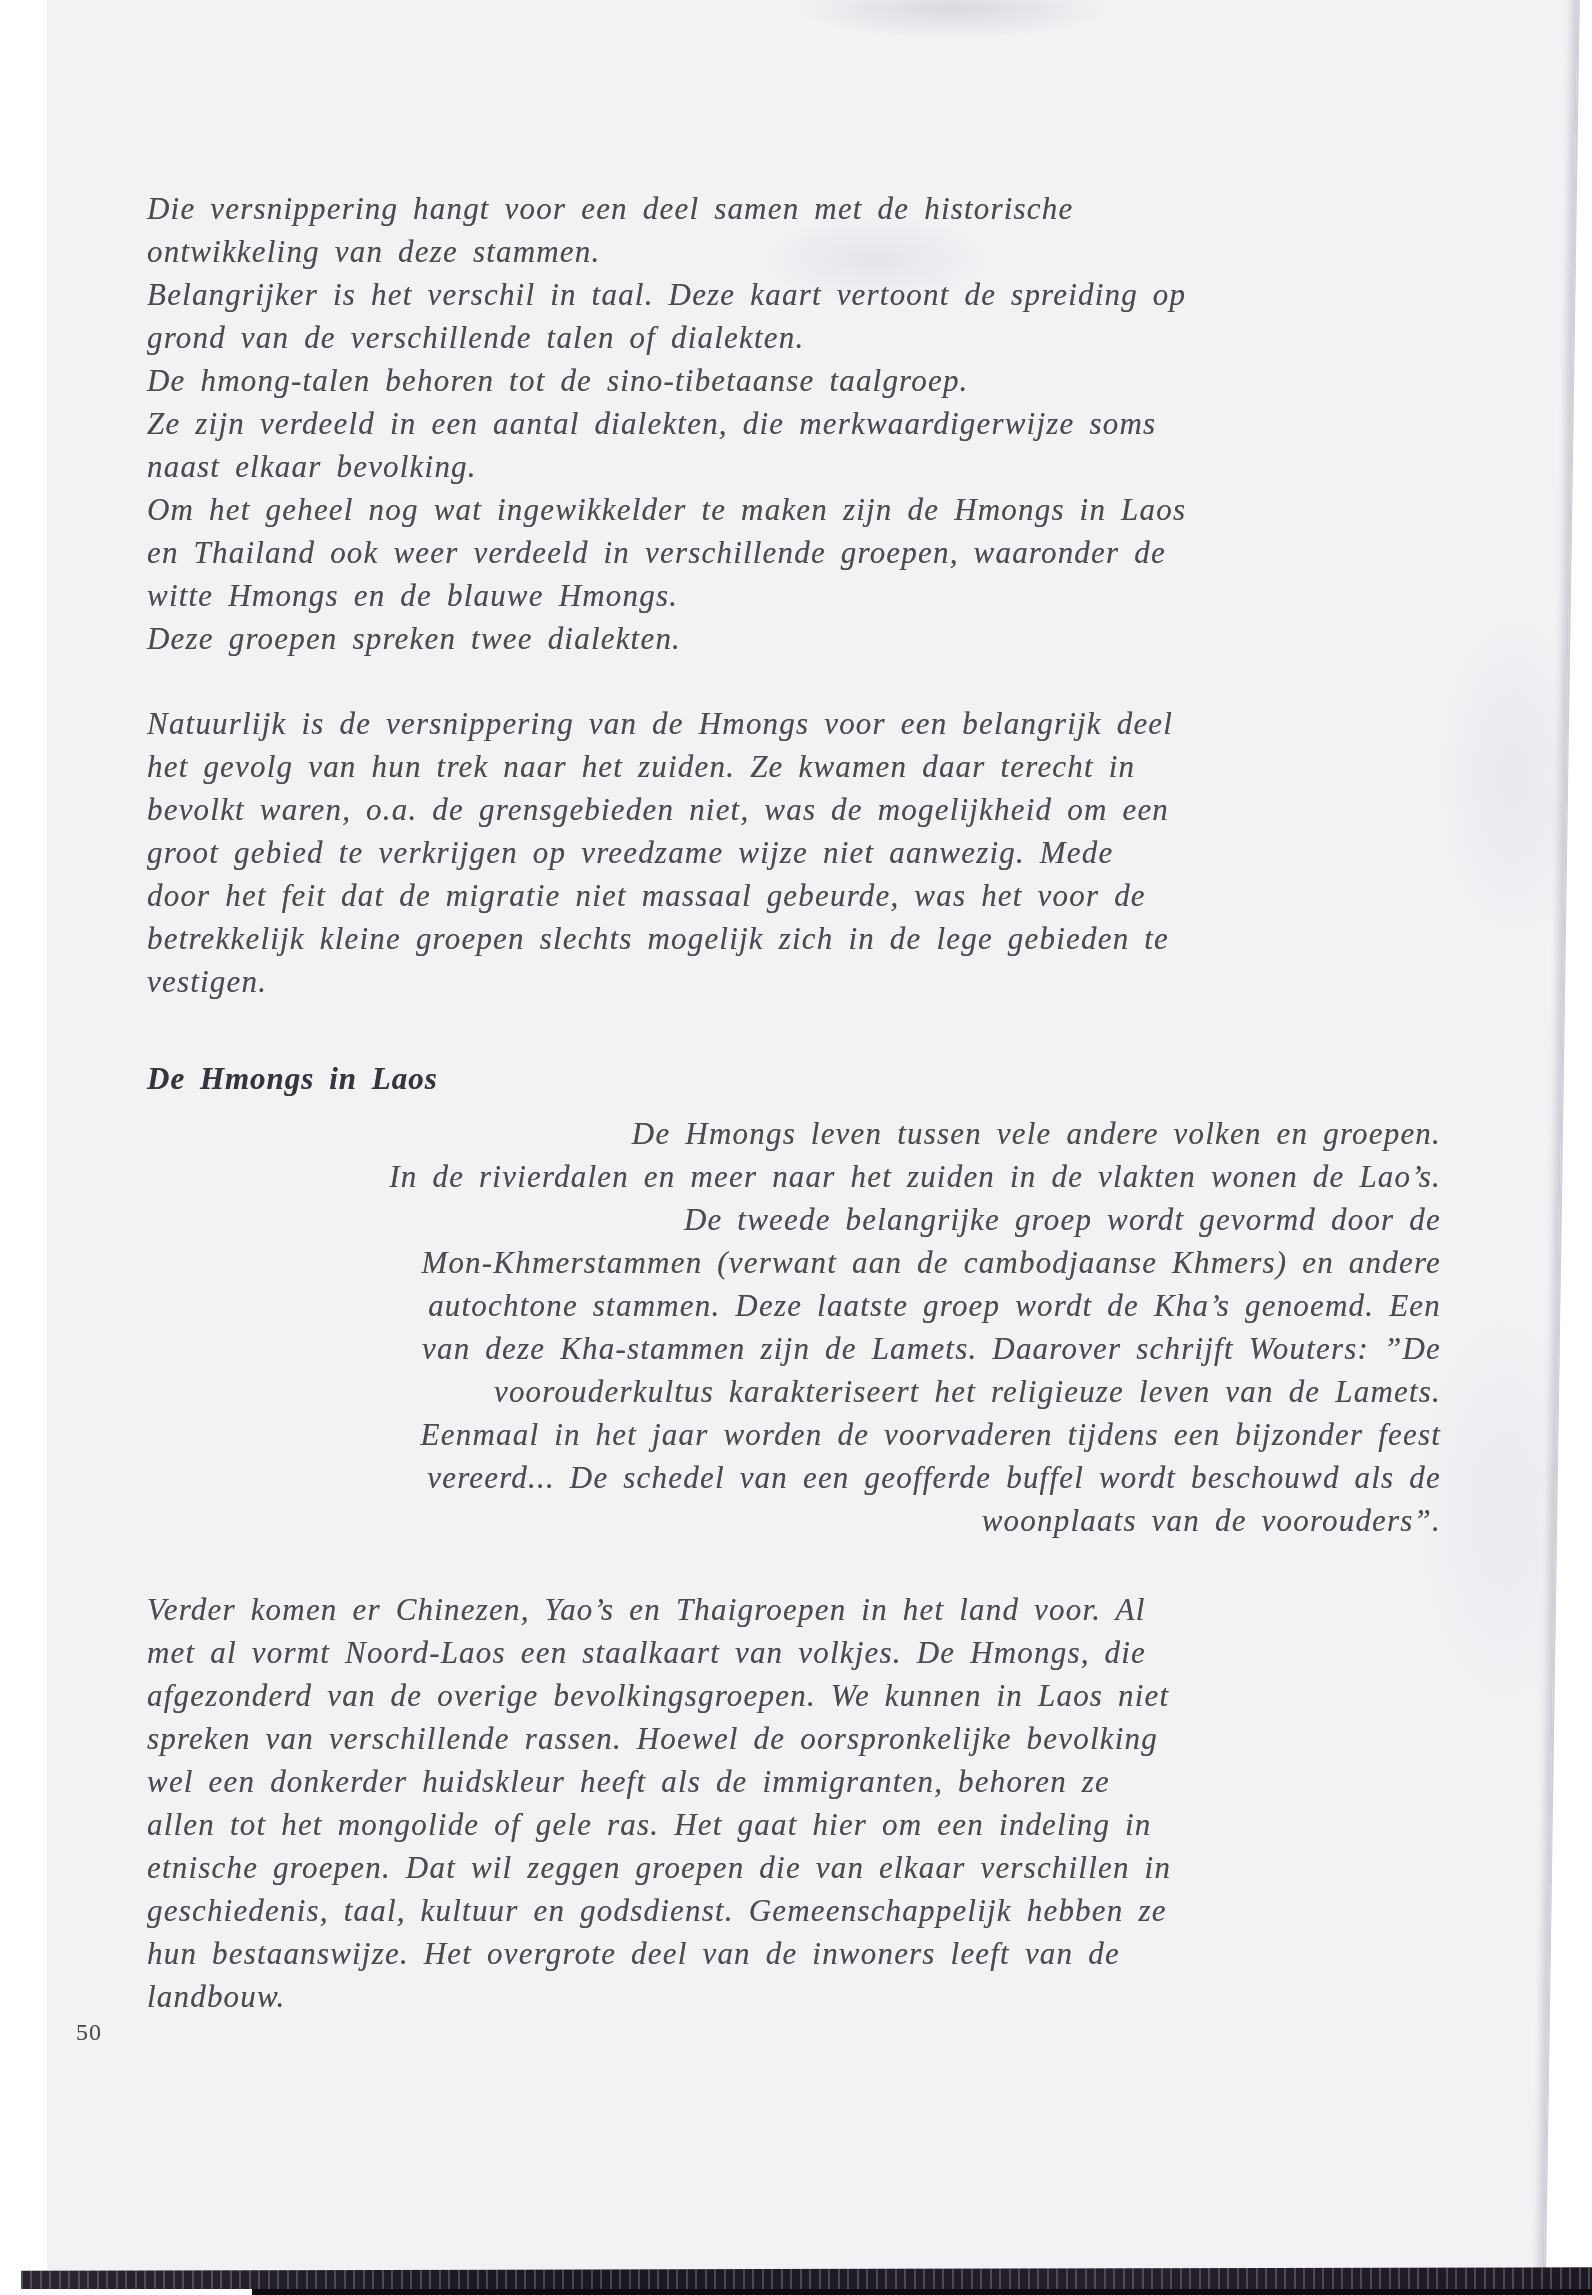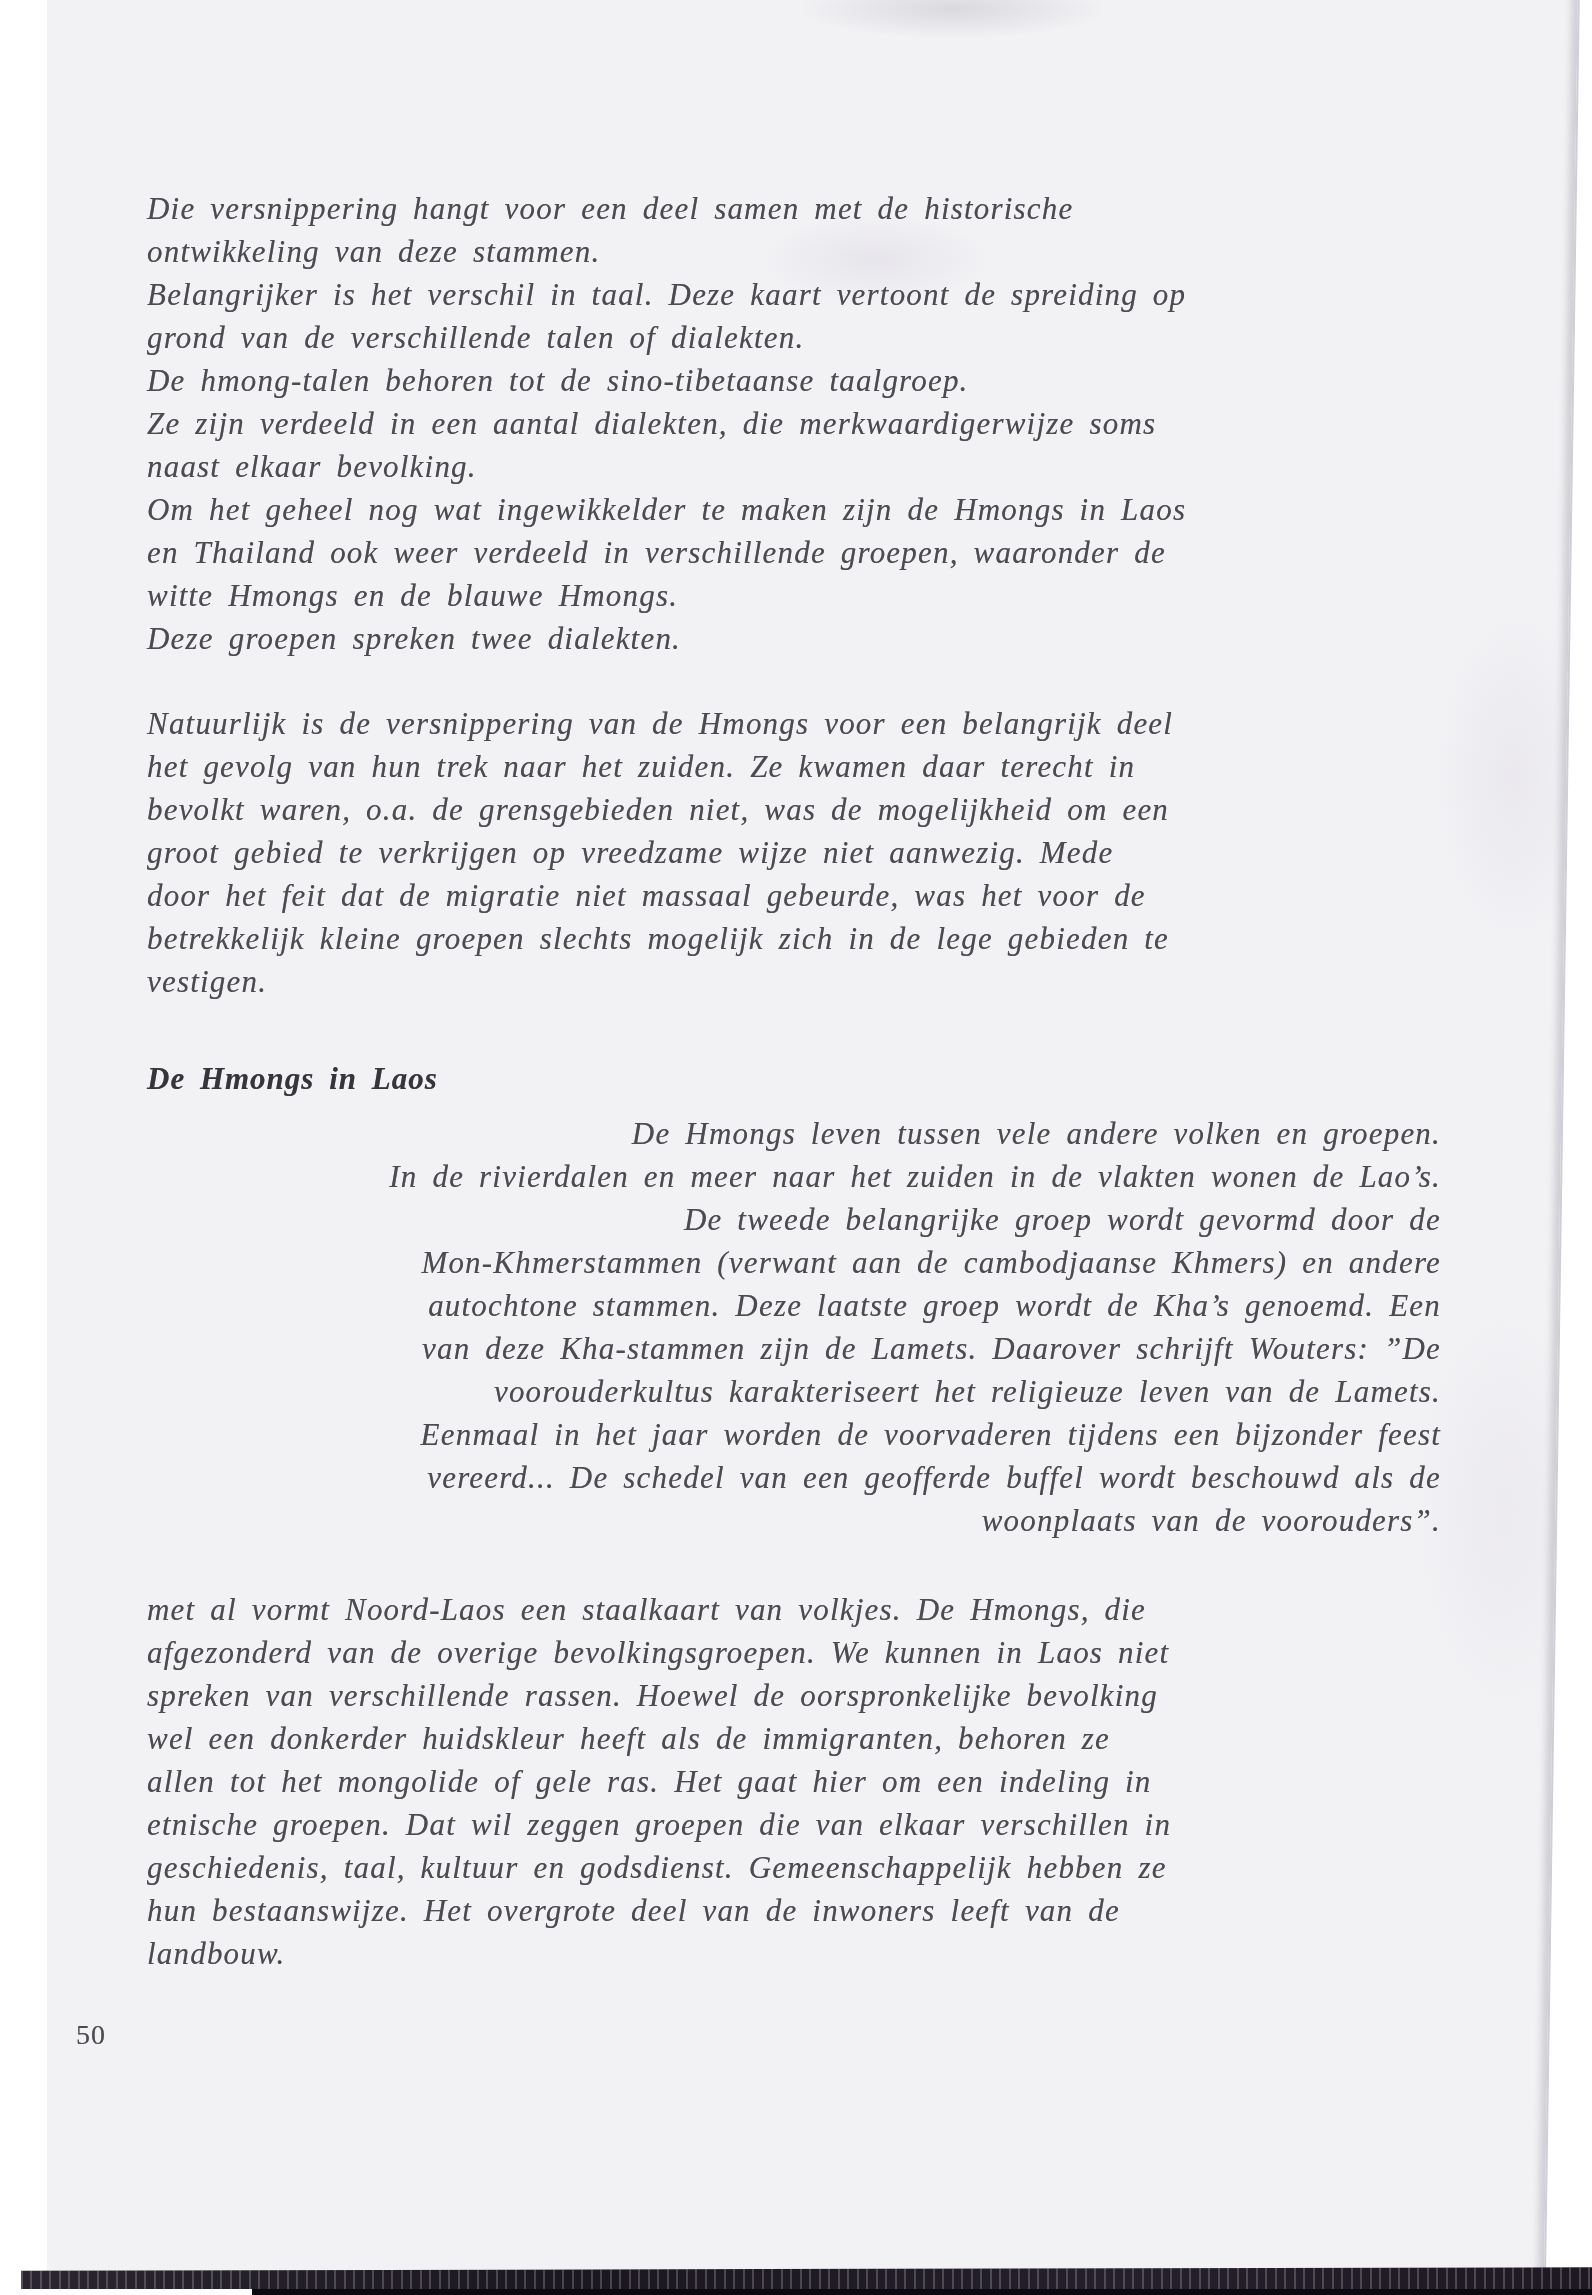--- a/index.html
+++ b/index.html
@@ -89,21 +89,21 @@
     font-weight: bold;
     color: var(--heading-ink);
     letter-spacing: 1px;
   }
   .block:nth-child(4) { margin-bottom: 46px; text-align: right; }
   .line { white-space: nowrap; }
 
   .page-number {
     position: absolute;
     left: 76px; top: 2019px;
-    font-size: 28px;
+    font-size: 24px;
     color: var(--ink);
     letter-spacing: 0.9px;
     text-shadow: 0 0 0.5px rgba(75,75,82,0.5);
   }
 </style>
 </head>
 <body>
 
 <div class="scan">
   <div class="paper"></div>
@@ -138,20 +138,21 @@
         <div class="line">De tweede belangrijke groep wordt gevormd door de</div>
         <div class="line">Mon-Khmerstammen (verwant aan de cambodjaanse Khmers) en andere</div>
         <div class="line">autochtone stammen. Deze laatste groep wordt de Kha’s genoemd. Een</div>
         <div class="line">van deze Kha-stammen zijn de Lamets. Daarover schrijft Wouters: ”De</div>
         <div class="line">voorouderkultus karakteriseert het religieuze leven van de Lamets.</div>
         <div class="line">Eenmaal in het jaar worden de voorvaderen tijdens een bijzonder feest</div>
         <div class="line">vereerd... De schedel van een geofferde buffel wordt beschouwd als de</div>
         <div class="line">woonplaats van de voorouders”.</div>
       </div>
       <div class="block body">
+        <div class="line">Verder komen er Chinezen, Yao’s en Thaigroepen in het land voor. Al</div>
         <div class="line">met al vormt Noord-Laos een staalkaart van volkjes. De Hmongs, die</div>
         <div class="line">afgezonderd van de overige bevolkingsgroepen. We kunnen in Laos niet</div>
         <div class="line">spreken van verschillende rassen. Hoewel de oorspronkelijke bevolking</div>
         <div class="line">wel een donkerder huidskleur heeft als de immigranten, behoren ze</div>
         <div class="line">allen tot het mongolide of gele ras. Het gaat hier om een indeling in</div>
         <div class="line">etnische groepen. Dat wil zeggen groepen die van elkaar verschillen in</div>
         <div class="line">geschiedenis, taal, kultuur en godsdienst. Gemeenschappelijk hebben ze</div>
         <div class="line">hun bestaanswijze. Het overgrote deel van de inwoners leeft van de</div>
         <div class="line">landbouw.</div>
       </div>

